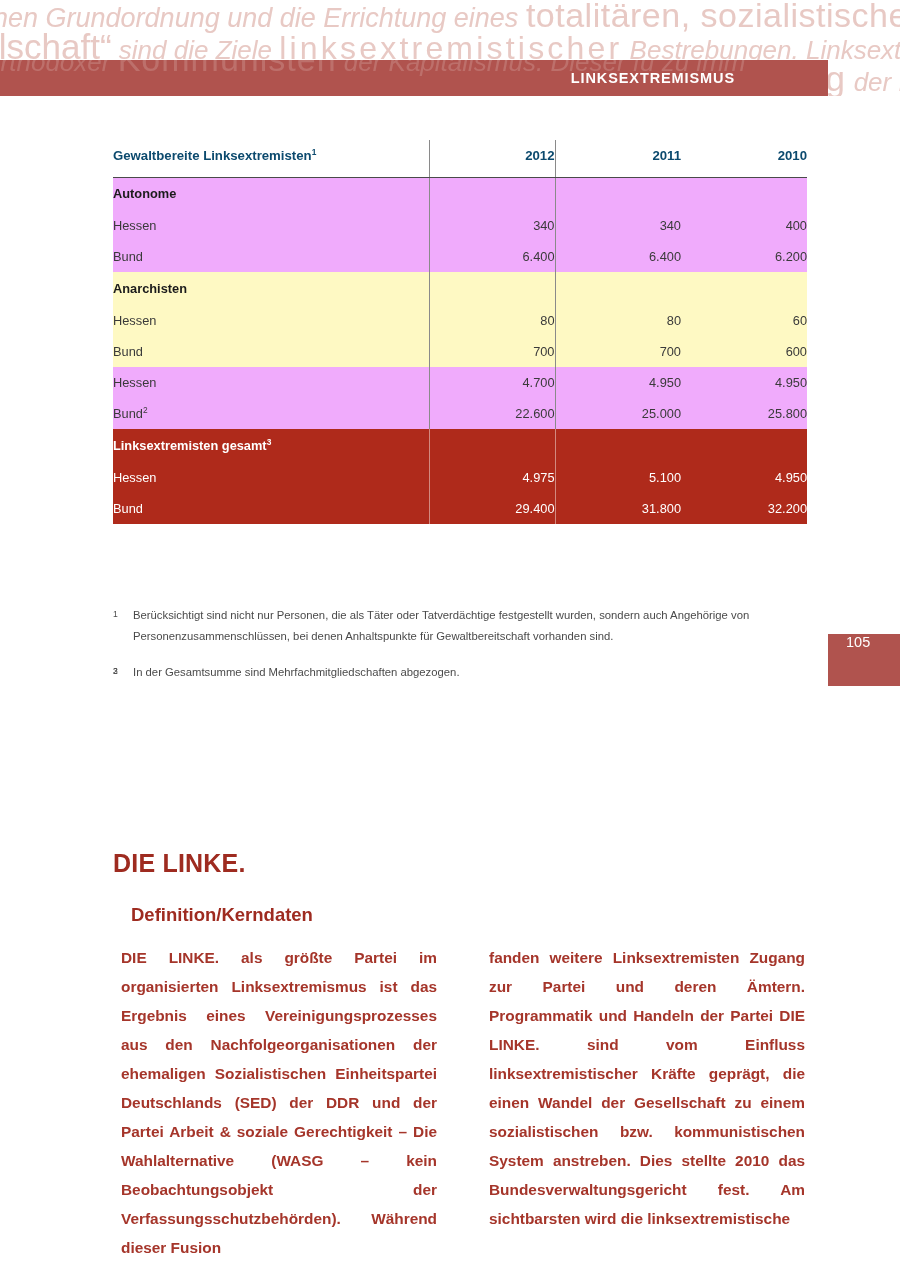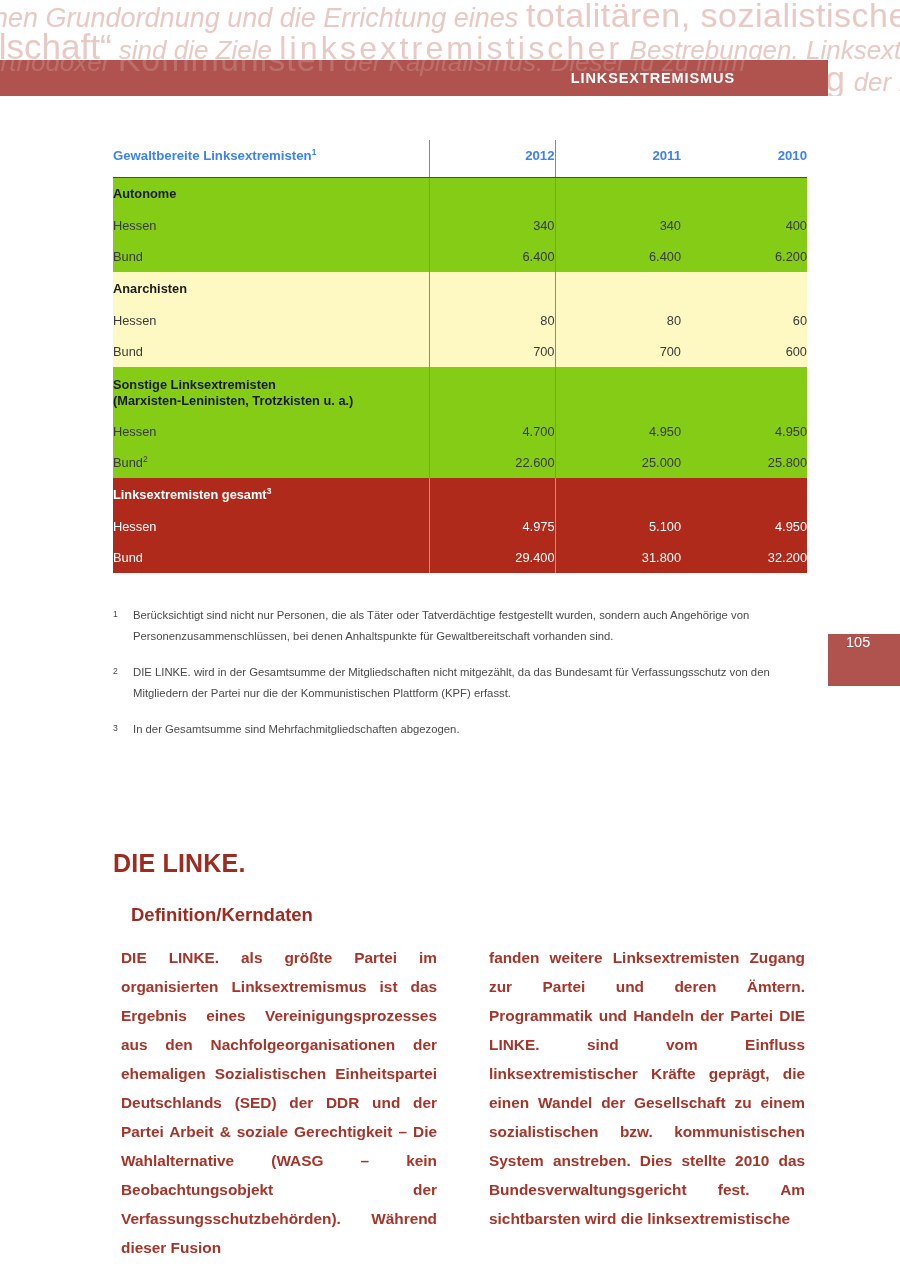--- a/index.html
+++ b/index.html
@@ -90,21 +90,21 @@
   }
   .c-label { width: 316px; }
   .c-y1, .c-y2, .c-y3 { width: 126px; }
 
   tr.thead-row td {
     background: #ffffff;
     border-bottom: 1.6px solid #4a4a4a;
     height: 37px;
     font-size: 13.2px;
     font-weight: 700;
-    color: #3b82f6;
+    color: #0c4a6e;
     padding-bottom: 6px;
   }
   tr.thead-row td.num { text-align: right; }
   .pad-l { padding-left: 6px; }
   .pad-r { padding-right: 12px; }
 
   .sep { border-left: 1.1px solid #8a8a8a; margin-left: 28px; }
 
   tr.group td {
     height: 33px;
@@ -115,21 +115,21 @@
   tr.group.tall td { height: 49px; line-height: 16px; padding-top: 3px; }
   tr.data td {
     height: 31px;
     font-size: 12.8px;
     font-weight: 400;
     color: #3a3a3a;
   }
   tr.data td.num { text-align: right; }
   tr.group td.num { text-align: right; }
 
-  .tint td { background: #84cc16; }
+  .tint td { background: #f0abfc; }
   .plain td { background: #fef9c3; }
   .total td {
     background: #af2a1b !important;
     color: #ffffff !important;
   }
   .total td.num { color: #ffffff !important; }
   .total .sep { border-left: 1.1px solid #d2897f; }
 
   tr.total-head td {
     height: 33px;
@@ -289,29 +289,20 @@
           <td class="num sep pad-r">80</td>
           <td class="num pad-r">60</td>
         </tr>
         <tr class="data plain">
           <td class="pad-l">Bund</td>
           <td class="num sep pad-r">700</td>
           <td class="num sep pad-r">700</td>
           <td class="num pad-r">600</td>
         </tr>
 
-        <tr class="group tall tint">
-          <td class="pad-l">
-            <span>Sonstige Linksextremisten</span><br>
-            <span>(Marxisten-Leninisten, Trotzkisten u. a.)</span>
-          </td>
-          <td class="num sep pad-r"></td>
-          <td class="num sep pad-r"></td>
-          <td class="num pad-r"></td>
-        </tr>
         <tr class="data tint">
           <td class="pad-l">Hessen</td>
           <td class="num sep pad-r">4.700</td>
           <td class="num sep pad-r">4.950</td>
           <td class="num pad-r">4.950</td>
         </tr>
         <tr class="data tint">
           <td class="pad-l"><span>Bund</span><sup>2</sup></td>
           <td class="num sep pad-r">22.600</td>
           <td class="num sep pad-r">25.000</td>
@@ -340,21 +331,20 @@
     </table>
   </div>
 
   <div class="footnotes">
     <div class="fn">
       <span class="marker">1</span>
       <span>Berücksichtigt sind nicht nur Personen, die als Täter oder Tatverdächtige festgestellt wurden, sondern auch Angehörige von Personenzusammenschlüssen, bei denen Anhaltspunkte für Gewaltbereitschaft vorhanden sind.</span>
     </div>
     <div class="fn">
       <span class="marker">2</span>
-      <span>DIE LINKE. wird in der Gesamtsumme der Mitgliedschaften nicht mitgezählt, da das Bundesamt für Verfassungsschutz von den Mitgliedern der Partei nur die der Kommunistischen Plattform (KPF) erfasst.</span>
     </div>
     <div class="fn">
       <span class="marker">3</span>
       <span>In der Gesamtsumme sind Mehrfachmitgliedschaften abgezogen.</span>
     </div>
   </div>
 
   <div class="page-badge">
     <span>105</span>
   </div>

